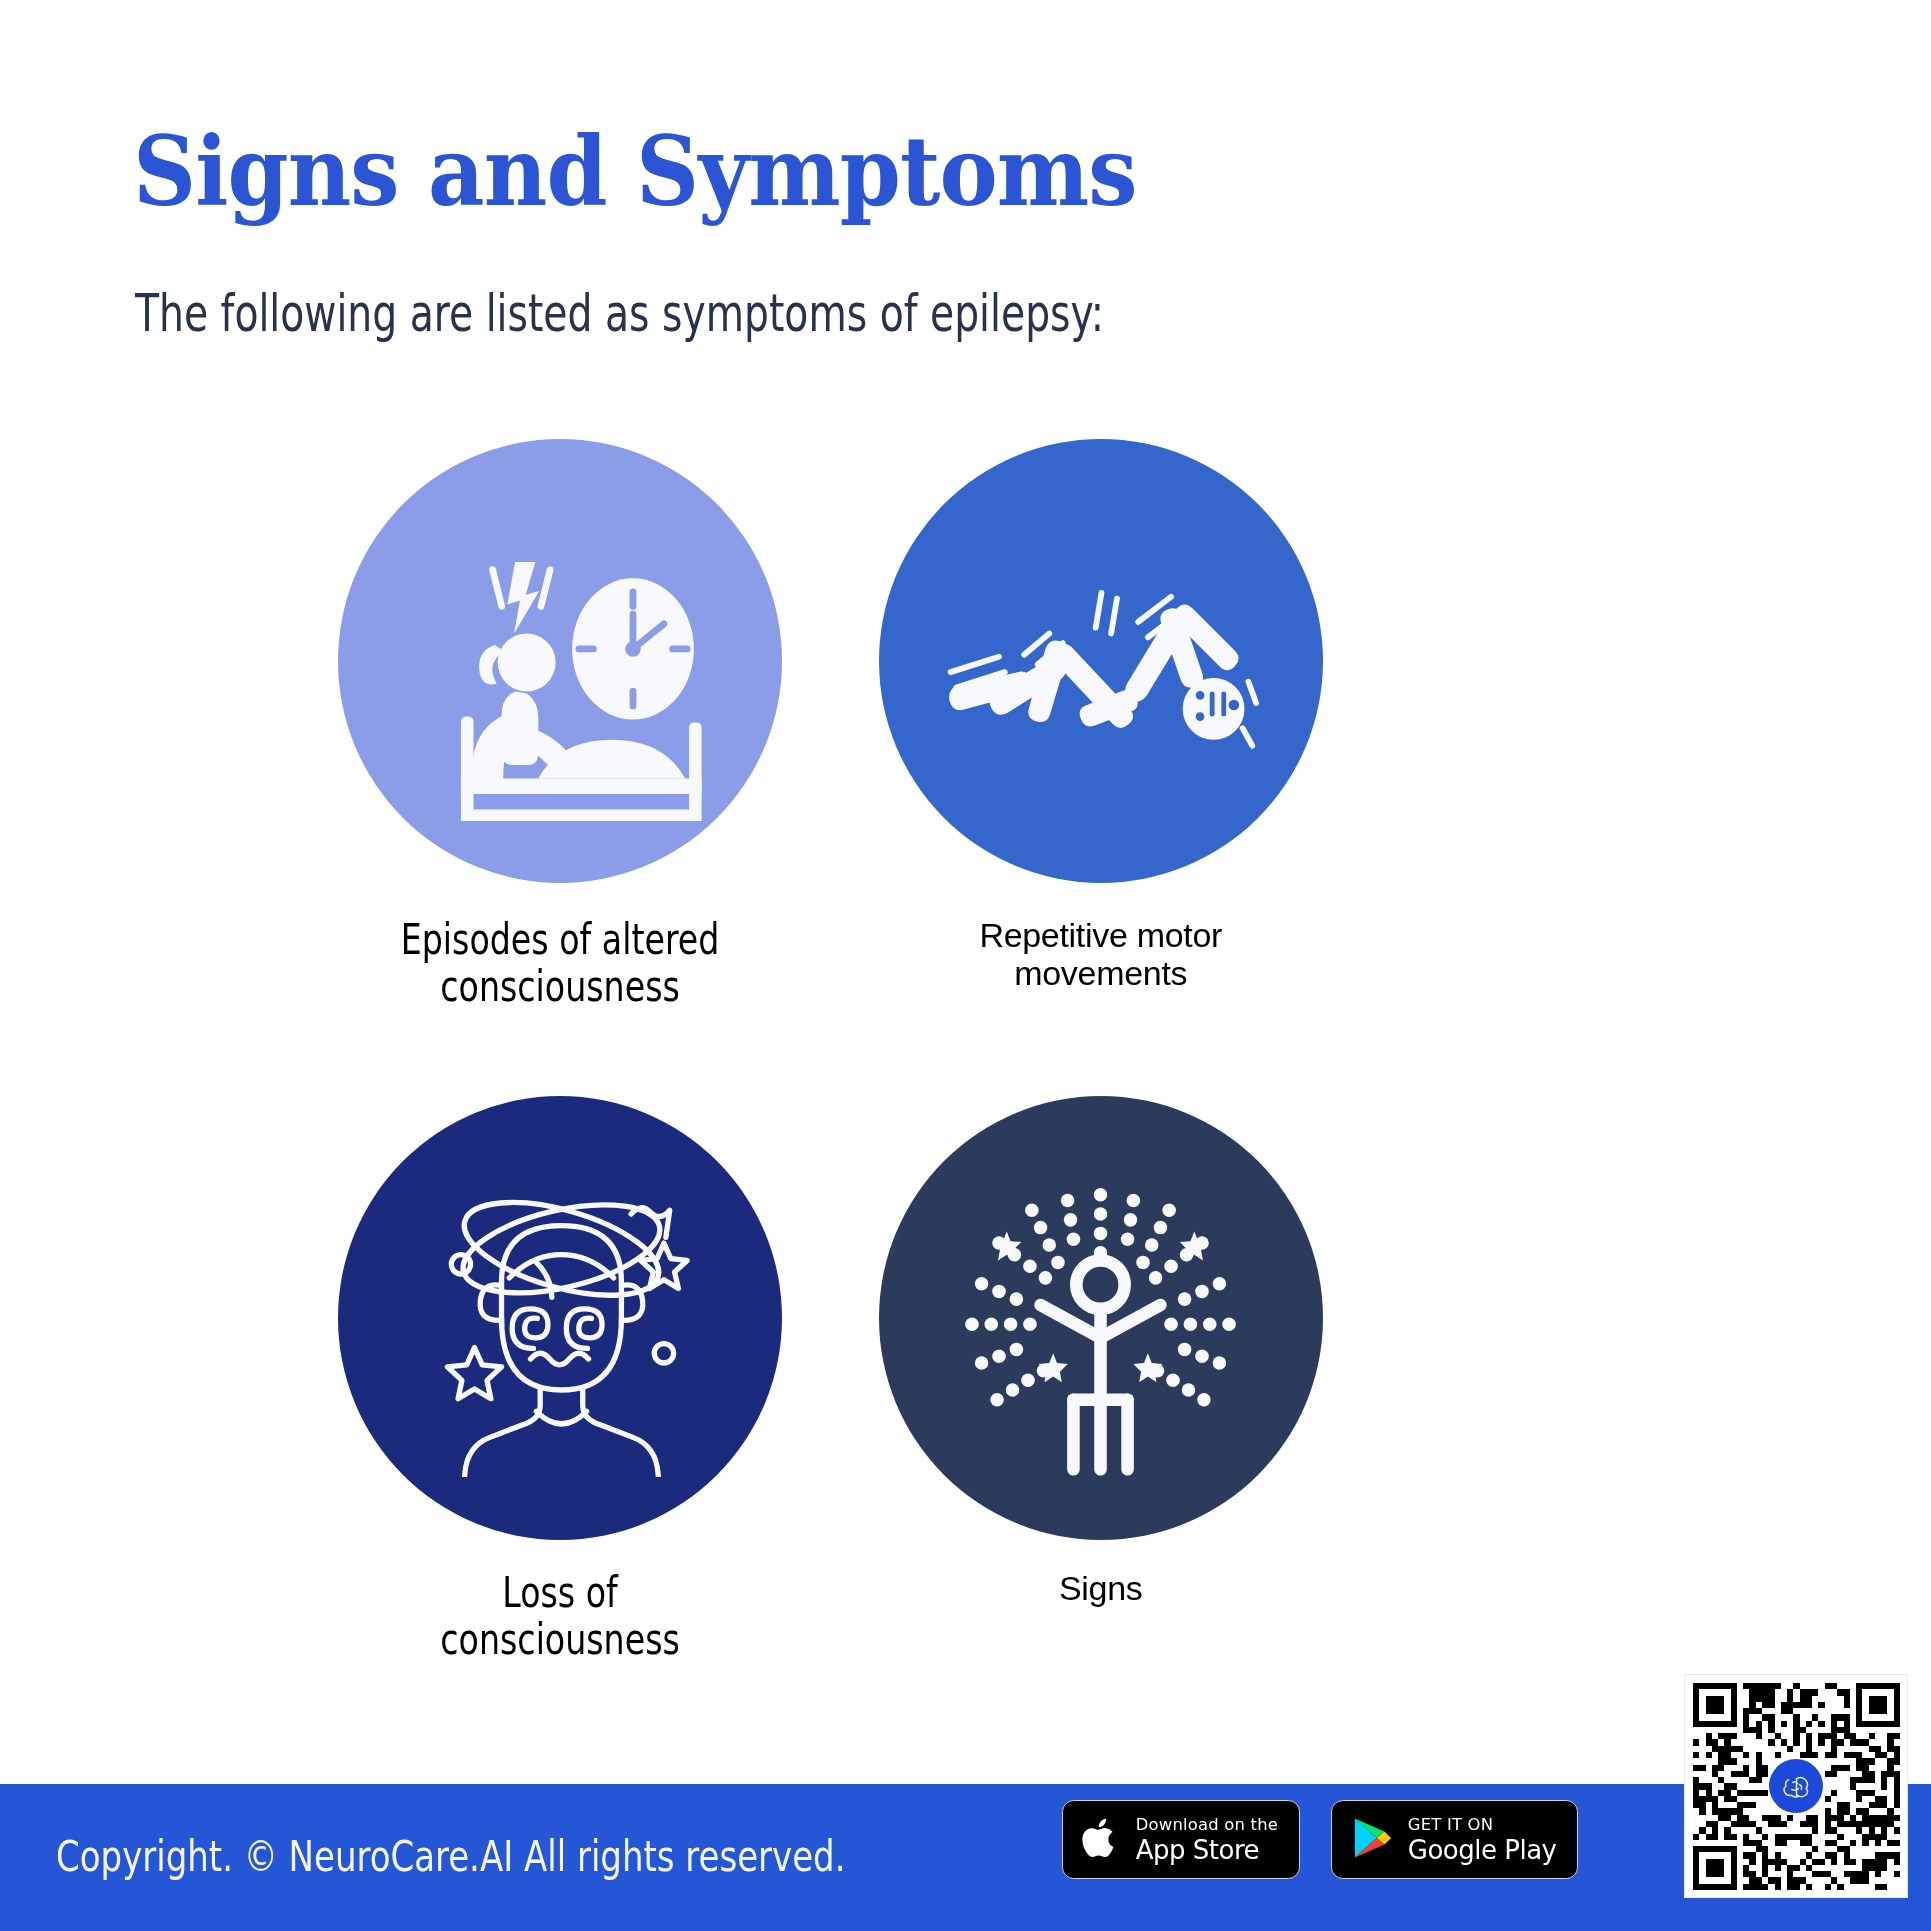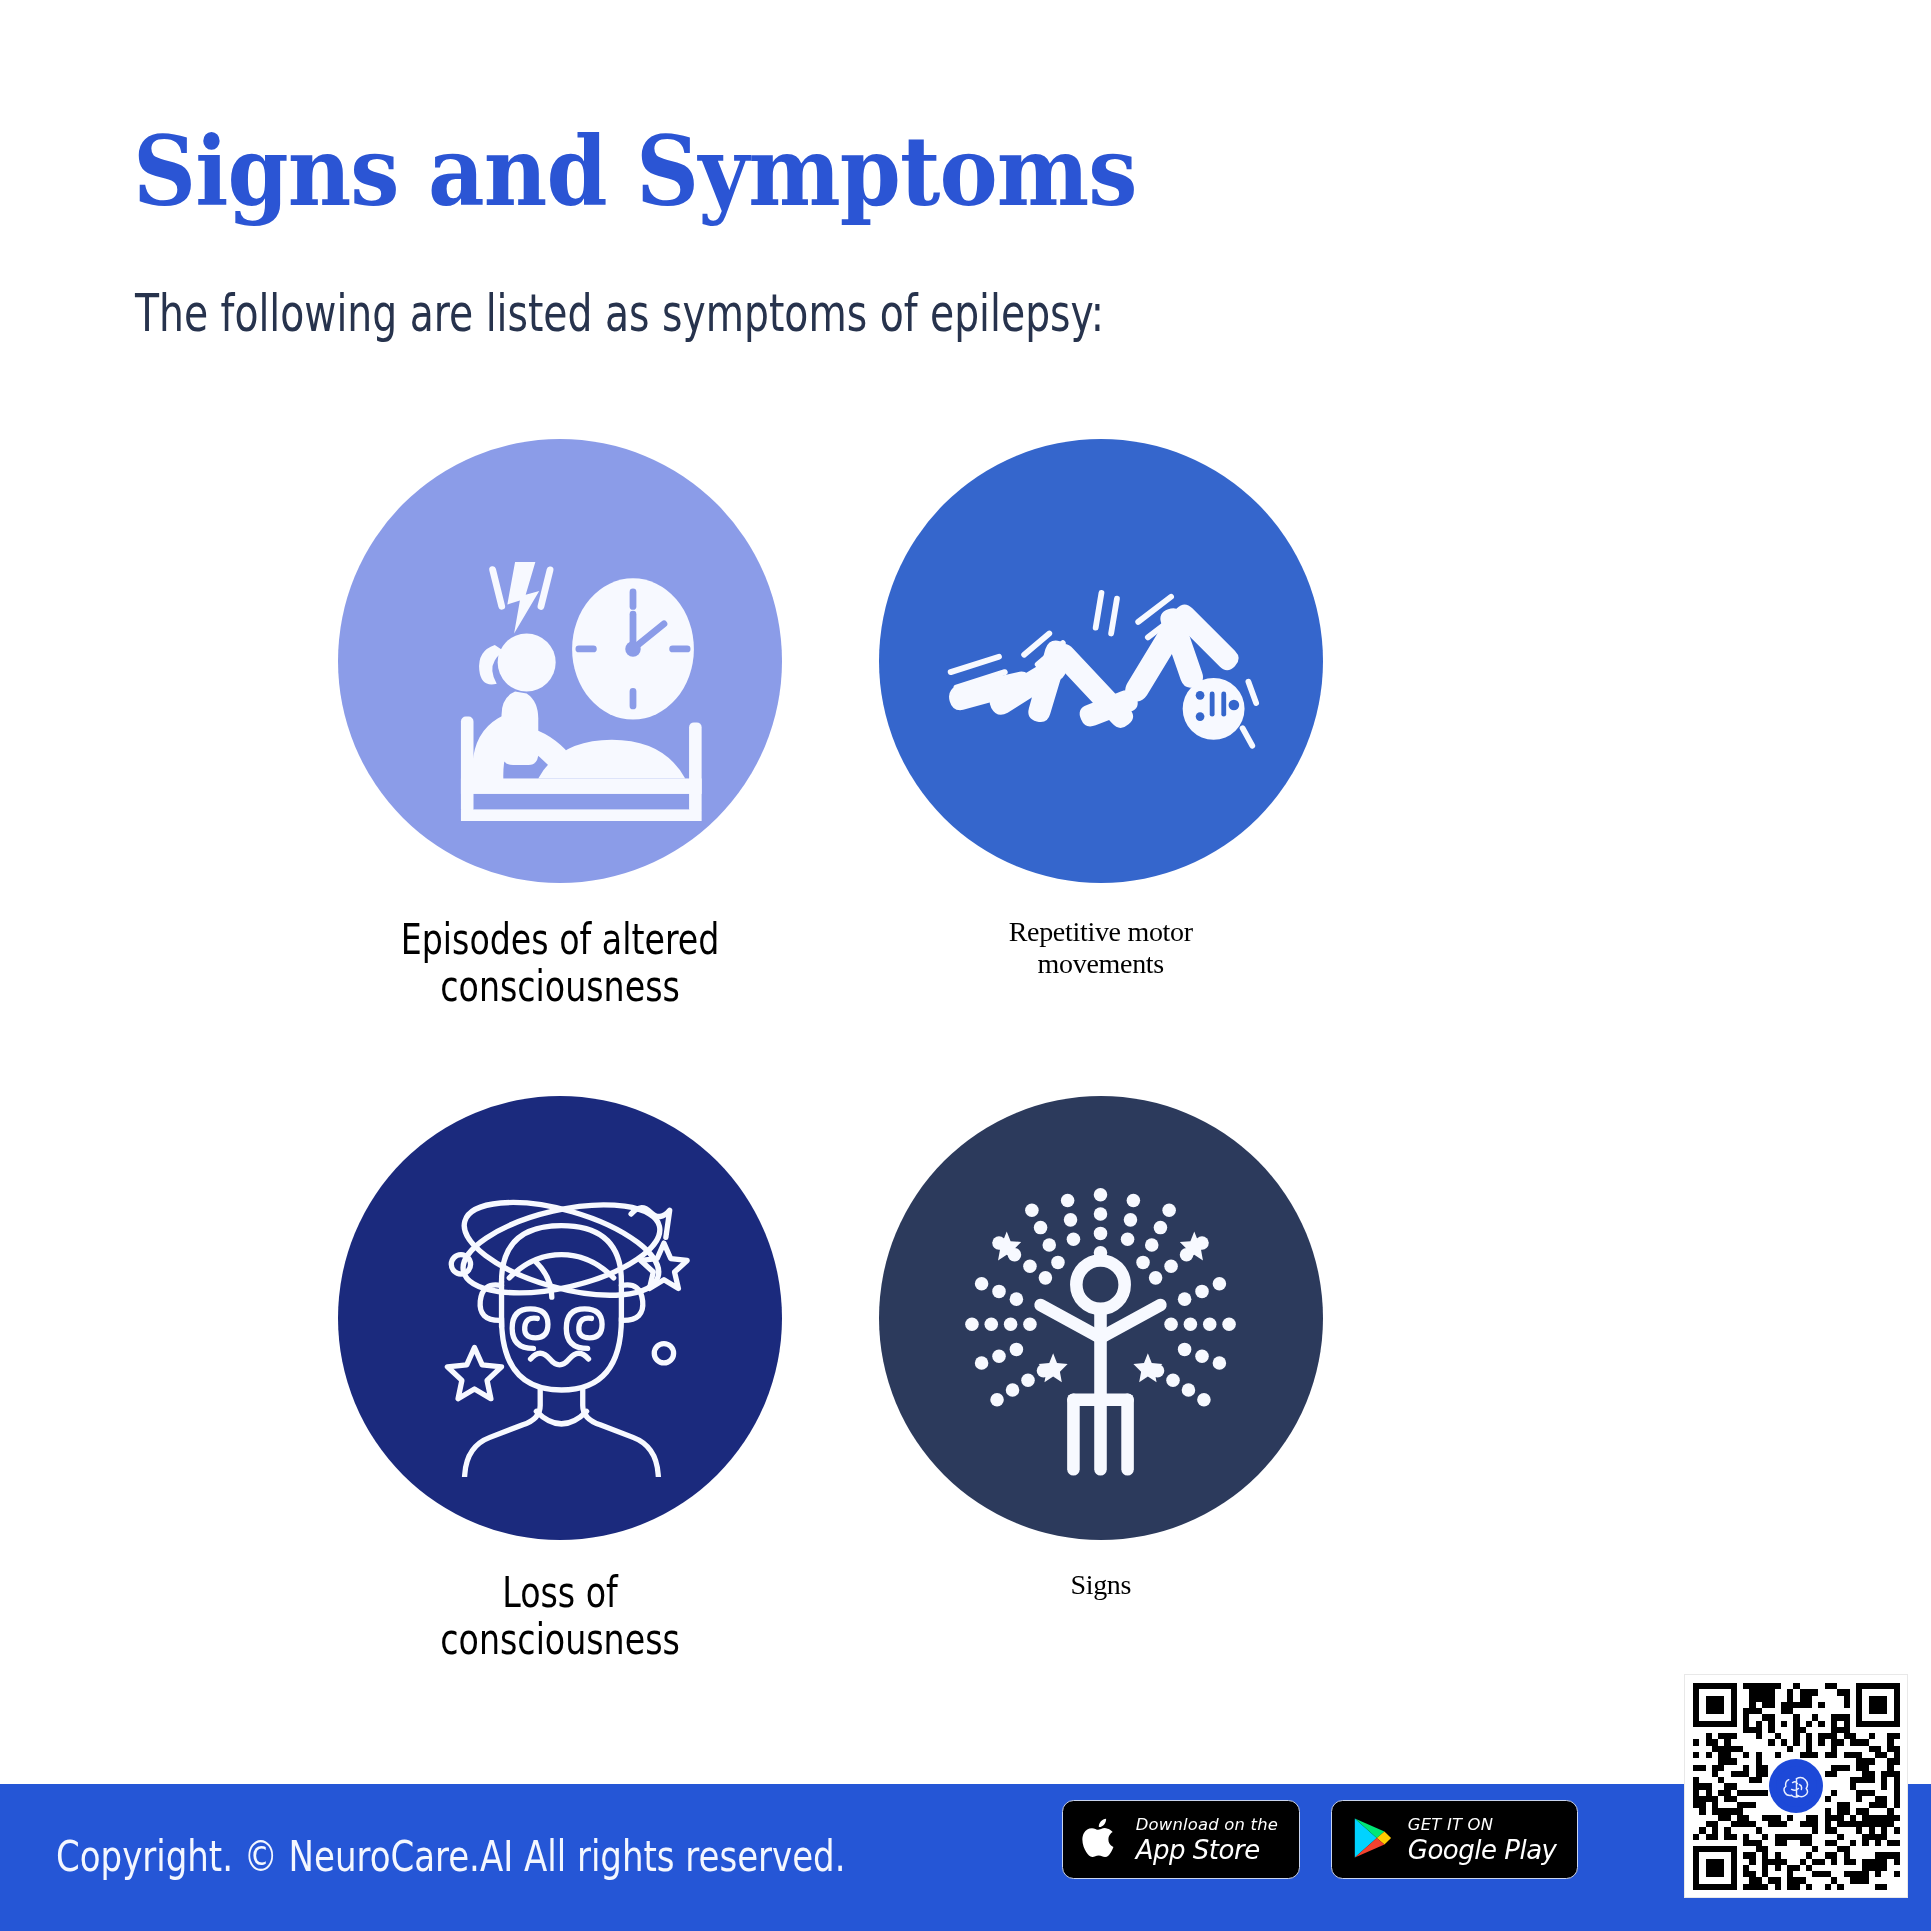--- a/index.html
+++ b/index.html
@@ -92,22 +92,22 @@
     white-space: pre-line;
   }
 
   .card-label.narrow {
     font-family: "DejaVu Sans Condensed", "Liberation Sans Narrow", "DejaVu Sans", sans-serif;
     font-size: 42px;
     transform: scaleX(0.88);
   }
 
   .card-label.wide {
-    font-family: Liberation Serif, serif;
-    font-size: 28px;
+    font-family: Liberation Sans, sans-serif;
+    font-size: 34px;
     letter-spacing: -0.3px;
   }
 
   
   .row-2 { margin-top: 85px; }
   .row-2 .card-label { margin-top: 29px; }
 
   
   .footer {
     position: absolute;
@@ -148,21 +148,20 @@
     padding: 0 21px 0 19.3px;
     gap: 14.5px;
     cursor: pointer;
   }
 
   .badge-text {
     display: flex;
     flex-direction: column;
     justify-content: center;
     line-height: 1;
-    font-style: italic;
   }
 
   .badge-small {
     font-family: "DejaVu Sans", sans-serif;
     font-size: 16.4px;
     color: #ffffff;
     letter-spacing: 0.2px;
     margin-bottom: 3.9px;
   }
 

